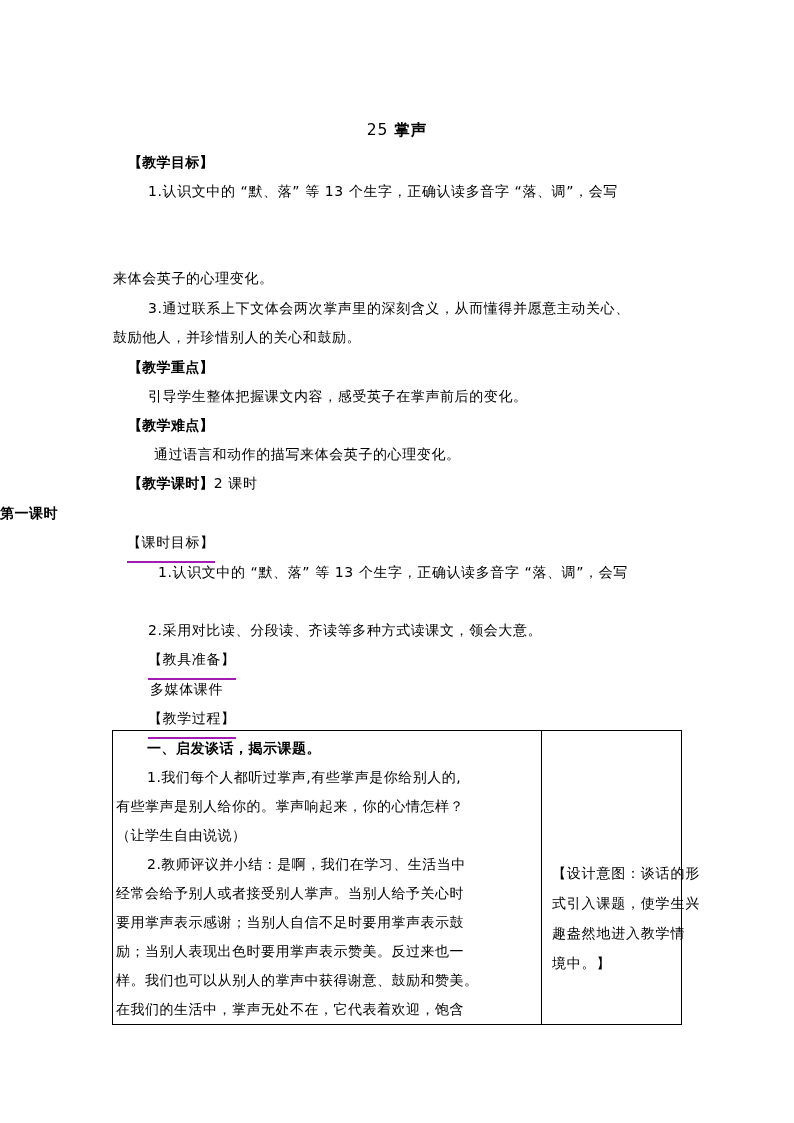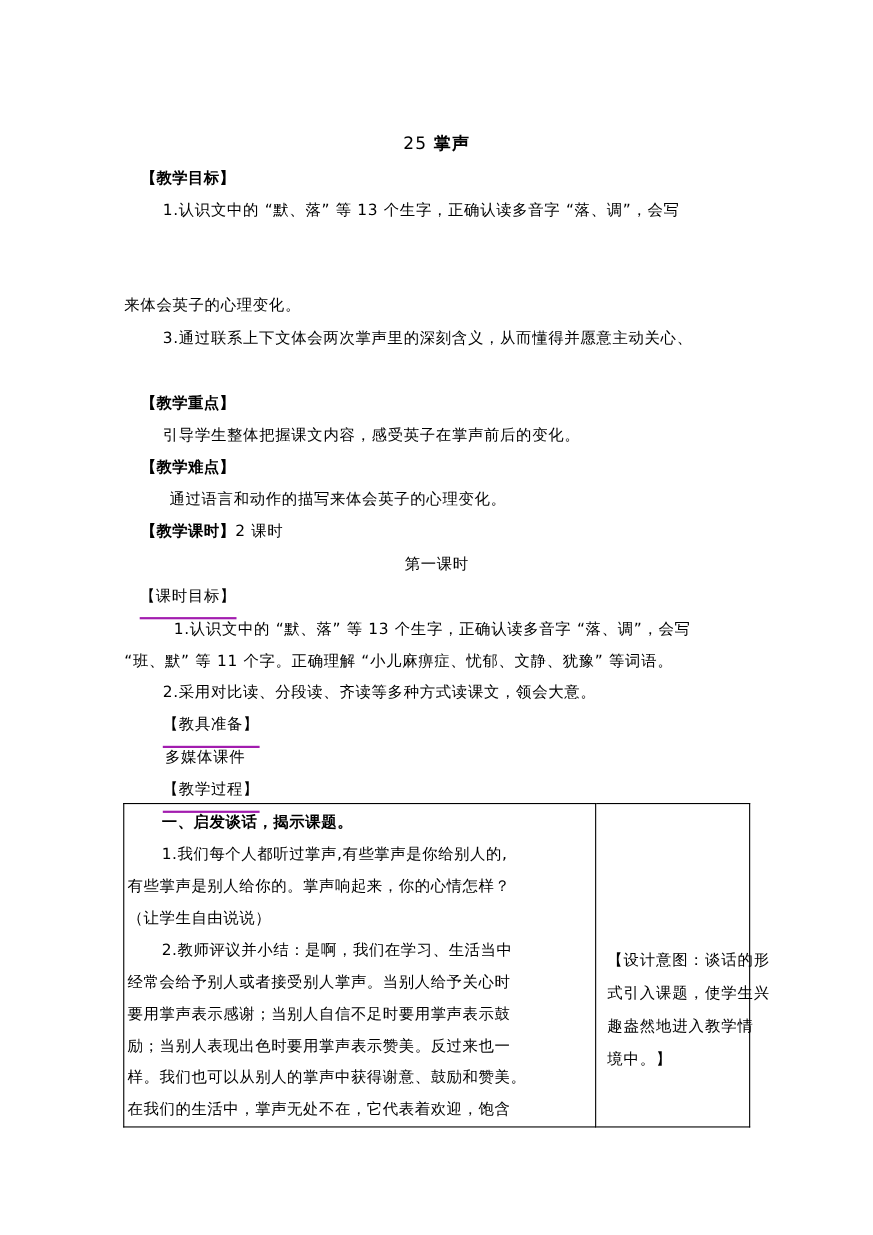--- a/index.html
+++ b/index.html
@@ -3,21 +3,21 @@
 <meta charset="utf-8">
 <style>
   html, body { margin: 0; padding: 0; background: #ffffff; }
   body { width: 794px; height: 1123px; position: relative; overflow: hidden;
          font-family: "DejaVu Sans", "Liberation Sans", sans-serif; color: #000; }
   .page { position: absolute; left: 0; top: 18px; width: 794px; height: 885px; }
   .line { position: absolute; font-size: 14px; line-height: 20px; white-space: nowrap; letter-spacing: 0.6px; }
   .title { left: 0; width: 794px; text-align: center; top: 102px; font-size: 15.5px; font-weight: normal; letter-spacing: 1px; }
   .title b { font-weight: bold; }
   .heading { font-weight: bold; letter-spacing: 0.3px; }
-  .sub-title { left: 0; width: 794px; text-align: center; font-weight: normal; letter-spacing: 0.5px; }
+  .sub-title { left: 0; width: 794px; font-weight: bold; letter-spacing: 0.5px; }
   .ul-green { border-bottom: 2px solid #a21caf; padding-bottom: 11px; }
   table.proc { position: absolute; left: 112px; top: 712px; width: 570px; height: 295px;
                border-collapse: collapse; border: 1.3px solid #000; }
   table.proc td { border: 1.3px solid #000; vertical-align: top; padding: 16px; }
   td.left-cell { width: 396px; position: relative; }
   td.right-cell { position: relative; }
   .cell-line { position: absolute; font-size: 14px; line-height: 20px; white-space: nowrap; letter-spacing: 0.5px; }
   .cell-bold { font-weight: bold; }
   .note { position: absolute; left: 10px; top: 127px; width: 158px; font-size: 14px; line-height: 30px; letter-spacing: 0.8px; }
   .note div { white-space: nowrap; }
@@ -28,38 +28,38 @@
 <div class="page">
 
   <div class="line title">
     <span>25</span>&nbsp;<b>掌声</b>
   </div>
 
   <div class="line heading" style="left:128px; top:134px;">【教学目标】</div>
   <div class="line" style="left:148px; top:163px;">1.认识文中的 “默、落” 等 13 个生字，正确认读多音字 “落、调”，会写</div>
   <div class="line" style="left:113px; top:250px;">来体会英子的心理变化。</div>
   <div class="line" style="left:148px; top:280px;text-align:right;">3.通过联系上下文体会两次掌声里的深刻含义，从而懂得并愿意主动关心、</div>
+  <div class="line" style="left:113px; top:309px;">鼓励他人，并珍惜别人的关心和鼓励。</div>
 
   <div class="line heading" style="left:128px; top:339px;">【教学重点】</div>
   <div class="line" style="left:148px; top:368px;">引导学生整体把握课文内容，感受英子在掌声前后的变化。</div>
 
   <div class="line heading" style="left:128px; top:397px;">【教学难点】</div>
   <div class="line" style="left:154px; top:426px;">通过语言和动作的描写来体会英子的心理变化。</div>
 
   <div class="line" style="left:128px; top:455px;">
     <span class="heading">【教学课时】</span><span>2 课时</span>
   </div>
 
   <div class="line sub-title" style="top:485px;">第一课时</div>
 
   <div class="line" style="left:127px; top:514px;">
     <span class="ul-green">【课时目标】</span>
   </div>
   <div class="line" style="left:158px; top:544px;">1.认识文中的 “默、落” 等 13 个生字，正确认读多音字 “落、调”，会写</div>
-  <div class="line" style="left:113px; top:573px;">“班、默” 等 11 个字。正确理解 “小儿麻痹症、忧郁、文静、犹豫” 等词语。</div>
   <div class="line" style="left:148px; top:602px;">2.采用对比读、分段读、齐读等多种方式读课文，领会大意。</div>
 
   <div class="line" style="left:148px; top:631px;">
     <span class="ul-green">【教具准备】</span>
   </div>
   <div class="line" style="left:150px; top:661px;">多媒体课件</div>
 
   <div class="line" style="left:148px; top:690px;">
     <span class="ul-green">【教学过程】</span>
   </div>

